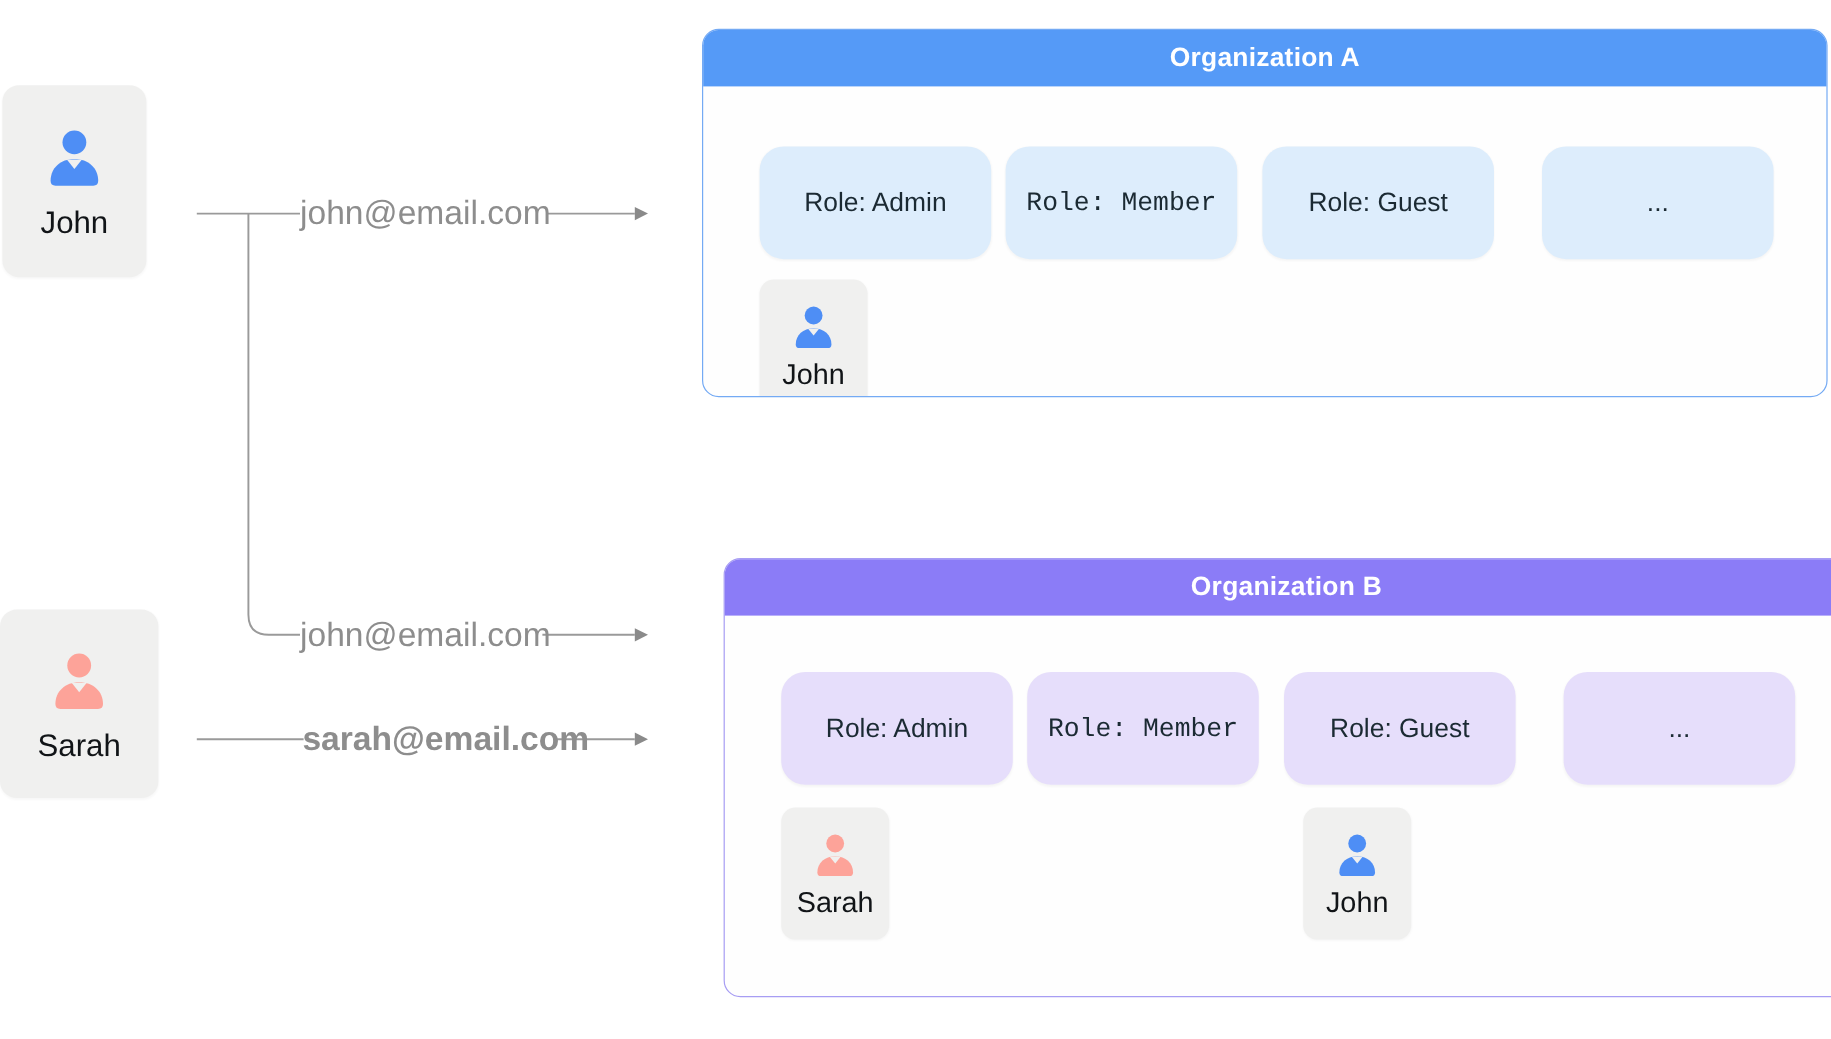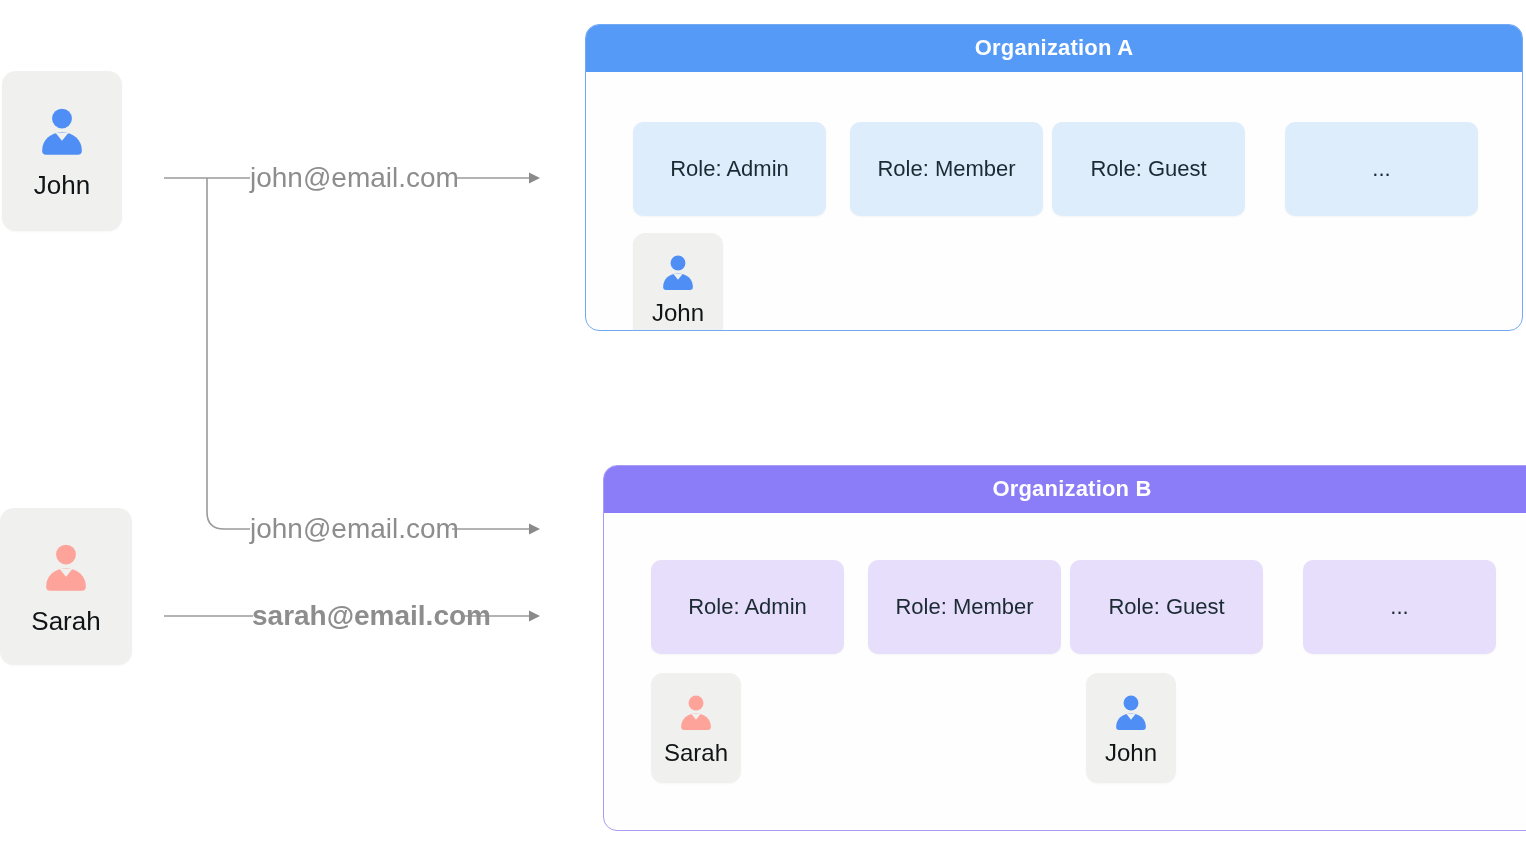--- a/index.html
+++ b/index.html
@@ -72,30 +72,30 @@
     margin: -1.5px -1.5px 0 -1.5px;
     display: flex; align-items: center; justify-content: center;
     color: #ffffff;
     font-size: 22px;
     font-weight: 600;
     letter-spacing: 0.2px;
   }
   .role-chip {
     position: absolute;
     width: 193px; height: 94px;
-    border-radius: 10px;
+    border-radius: 20px;
     display: flex; align-items: center; justify-content: center;
     font-size: 22px;
     color: #1b2a33;
     box-shadow: 0 1px 2px rgba(0,0,0,0.04);
   }
   .org-a .role-chip { top: 97px; }
   .org-b .role-chip { top: 94px; }
   .chip-0 { left: 47px; }
-  .chip-1 { left: 264px; }
+  .chip-1 { left: 252px; font-family: Liberation Mono, monospace; }
   .chip-2 { left: 466px; }
   .chip-3 { left: 699px; }
 
   .member-card {
     position: absolute;
     width: 90px; height: 110px;
     background: #f0f0ef;
     border-radius: 12px;
     display: flex; flex-direction: column;
     align-items: center; justify-content: center;

